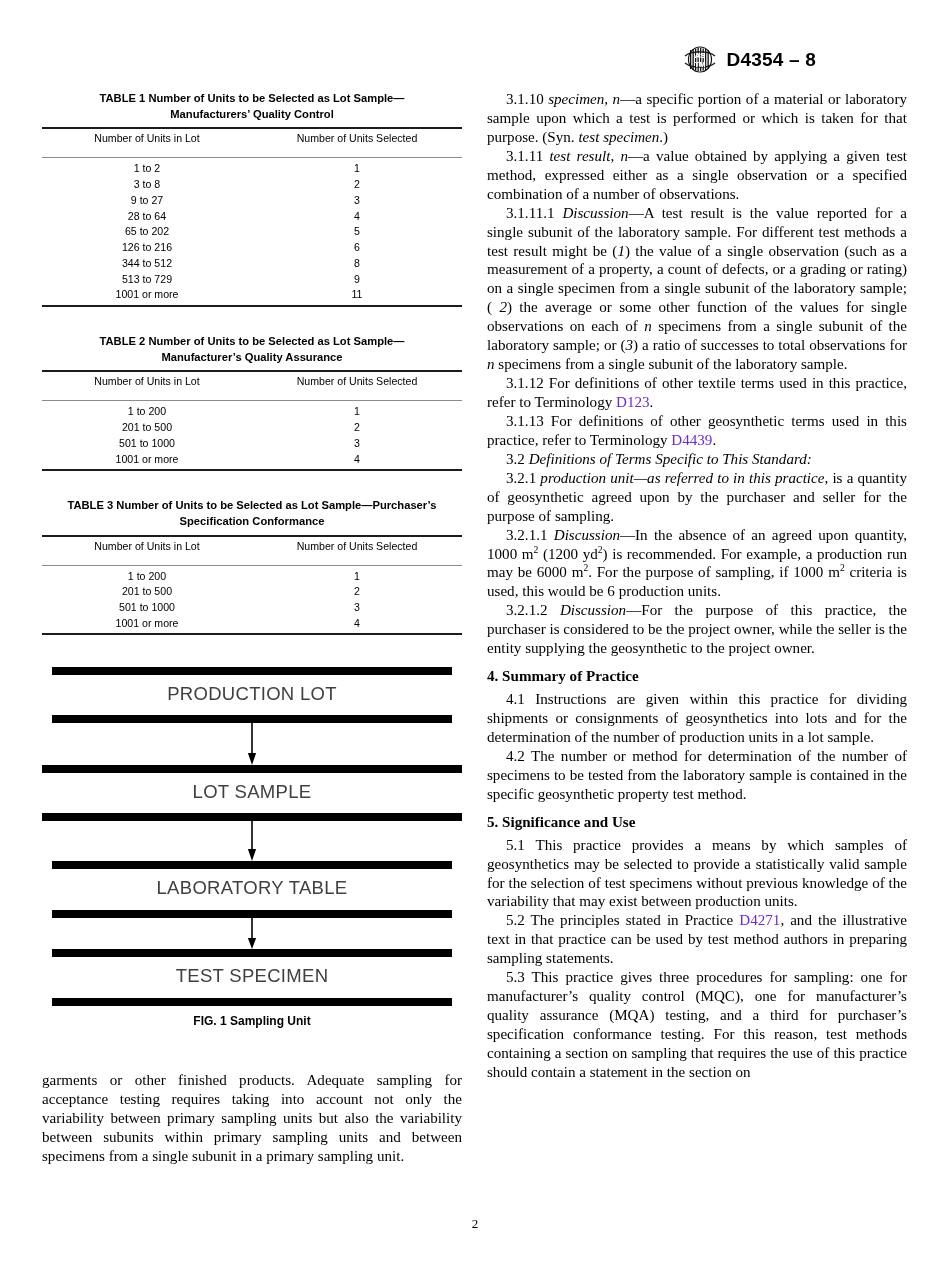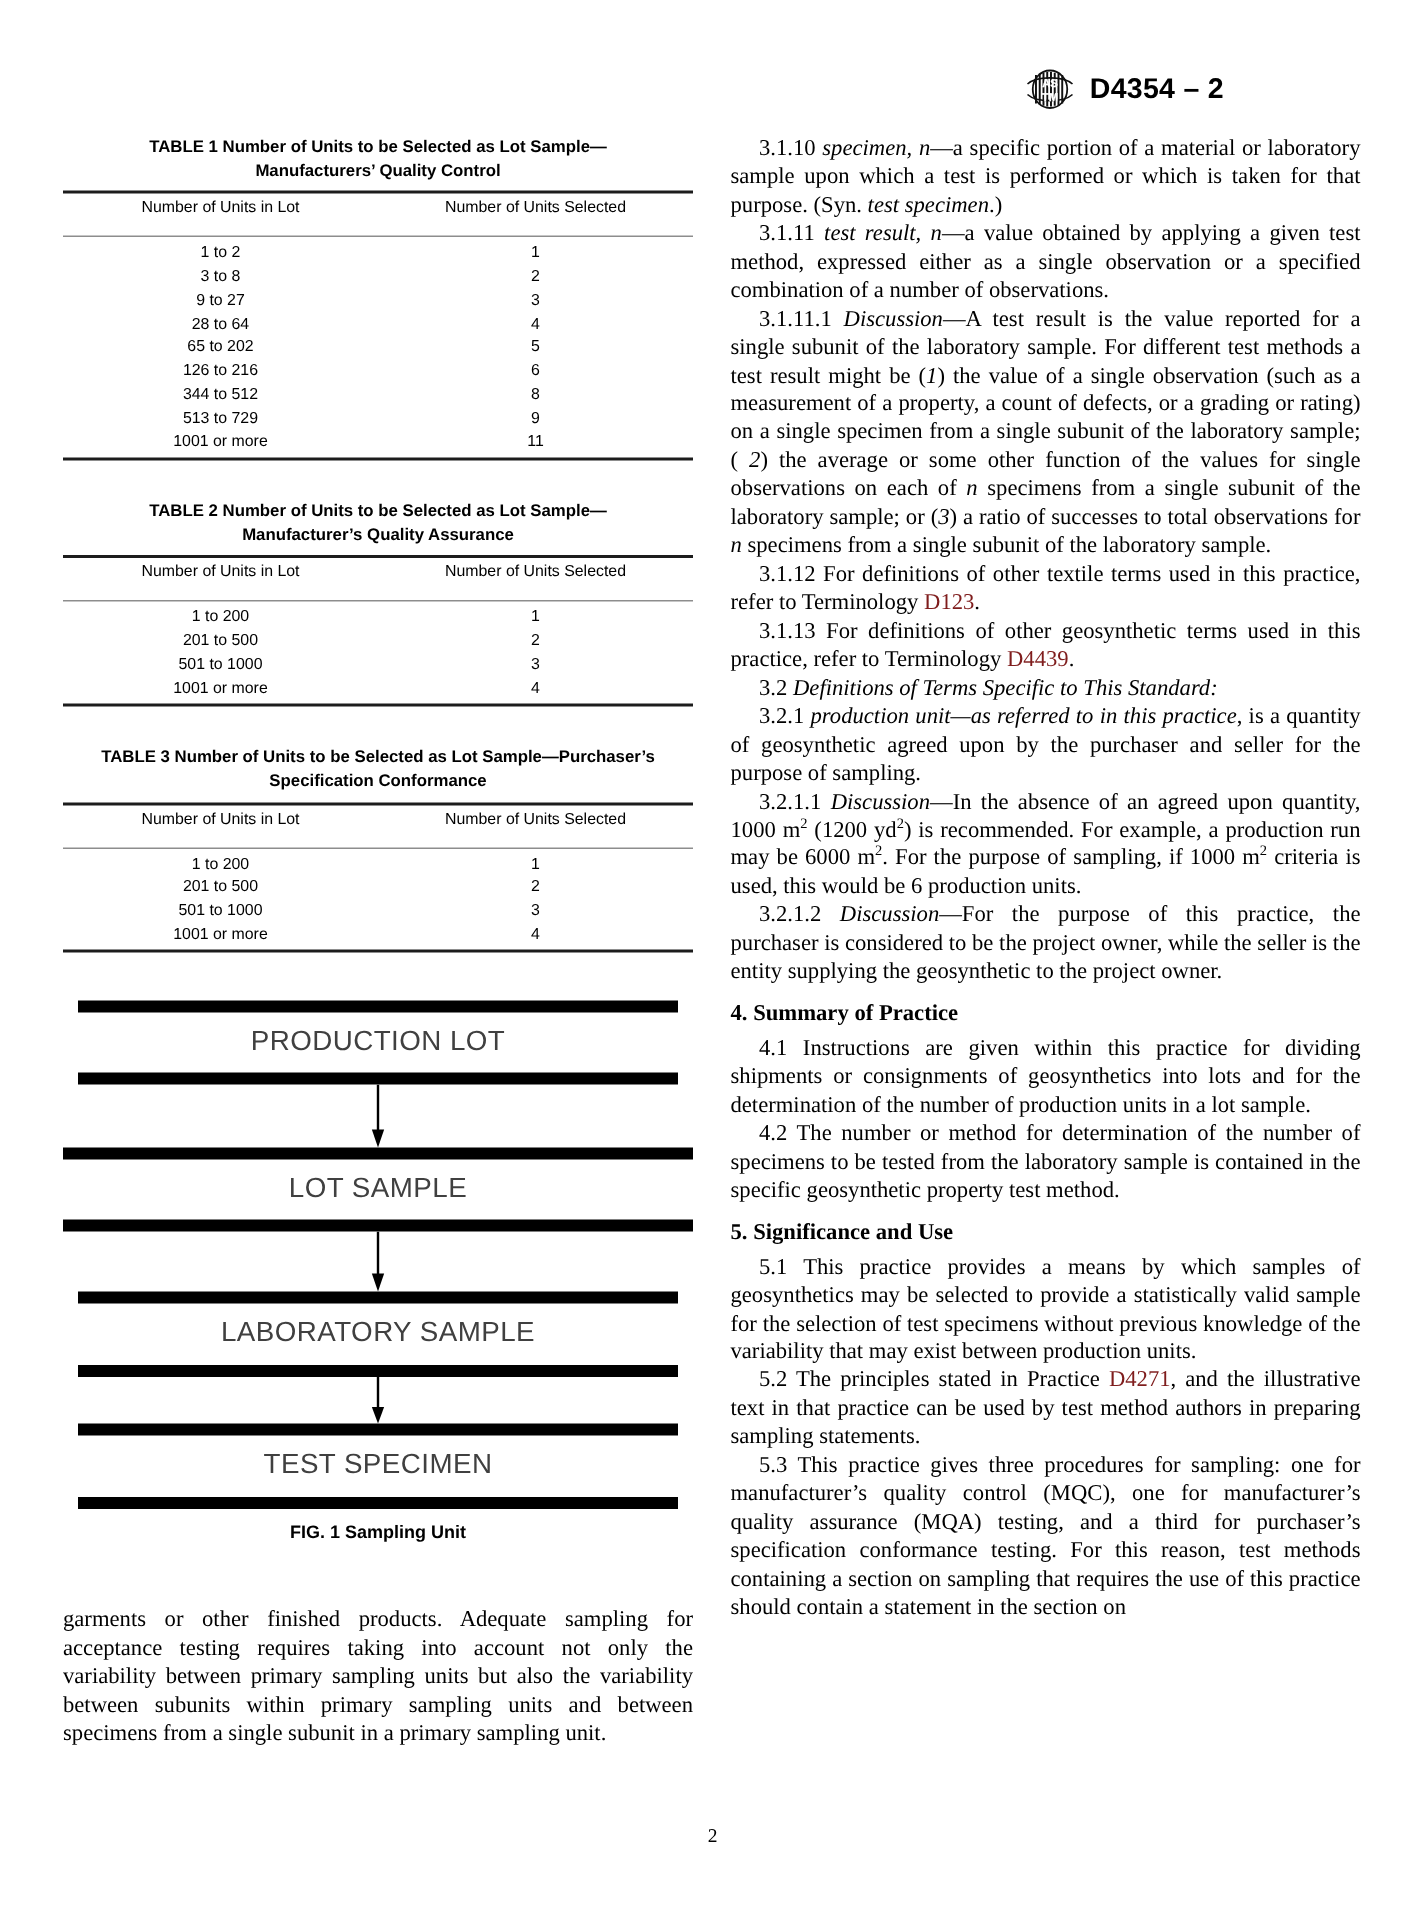--- a/index.html
+++ b/index.html
@@ -137,21 +137,21 @@
   p.indent { text-indent: 19px; }
   .sec-head {
     font-family: "Liberation Serif", "DejaVu Serif", serif;
     font-weight: bold;
     font-size: 15.1px;
     line-height: 1.255;
     margin: 9px 0 4px 0;
   }
   .gap-before { margin-top: 9px; }
   i, .it { font-style: italic; }
-  .lnk { color: #7f1d1d; }
+  .lnk { color: #6d28d9; }
   sup { font-size: 0.64em; vertical-align: super; line-height: 0; }
 
   
   .bottom-left {
     position: absolute;
     left: 42px;
     top: 1071px;
     width: 420px;
   }
 
@@ -182,21 +182,21 @@
         <rect x="29" y="4" width="2.6" height="46"></rect>
         <rect x="34" y="4" width="2.6" height="46"></rect>
         <rect x="39" y="5" width="2.6" height="44"></rect>
         <rect x="44" y="6" width="2.6" height="42"></rect>
         <rect x="49" y="8" width="2.6" height="38"></rect>
       </g>
       <text x="34" y="24" font-family="Liberation Sans, sans-serif" font-size="15" font-weight="bold" fill="#fff" text-anchor="middle" stroke="#fff" stroke-width="0.4">AS</text>
       <text x="34" y="42" font-family="Liberation Sans, sans-serif" font-size="15" font-weight="bold" fill="#fff" text-anchor="middle" stroke="#fff" stroke-width="0.4">TM</text>
     </svg>
   </span>
-  <span class="doc-designation">D4354 – 2</span>
+  <span class="doc-designation">D4354 – 8</span>
 </div>
 
 <div class="col-left">
 
   <div class="tbl-block">
     <div class="tbl-caption">TABLE 1 Number of Units to be Selected as Lot Sample—Manufacturers’ Quality Control</div>
     <table class="astm">
       <thead>
         <tr>
           <th class="col-a">Number of Units in Lot</th>
@@ -323,21 +323,21 @@
       <div class="bar" style="top:152px; left:0px; width:420px;"></div>
 
       <div class="arrow" style="top:160px;">
         <svg width="11" height="42" viewBox="0 0 11 42" xmlns="http://www.w3.org/2000/svg">
           <line x1="5.5" y1="0" x2="5.5" y2="31" stroke="#000" stroke-width="1.6"></line>
           <polygon points="5.5,40 1.4,28 9.6,28" fill="#000"></polygon>
         </svg>
       </div>
 
       <div class="bar" style="top:200px; left:10px; width:400px;"></div>
-      <div class="fig-label" style="top:216px;">LABORATORY SAMPLE</div>
+      <div class="fig-label" style="top:216px;">LABORATORY TABLE</div>
       <div class="bar" style="top:249px; left:10px; width:400px;"></div>
 
       <div class="arrow" style="top:256px;">
         <svg width="11" height="34" viewBox="0 0 11 34" xmlns="http://www.w3.org/2000/svg">
           <line x1="5.5" y1="0" x2="5.5" y2="24" stroke="#000" stroke-width="1.6"></line>
           <polygon points="5.5,32 1.4,21 9.6,21" fill="#000"></polygon>
         </svg>
       </div>
 
       <div class="bar" style="top:288px; left:10px; width:400px;"></div>

